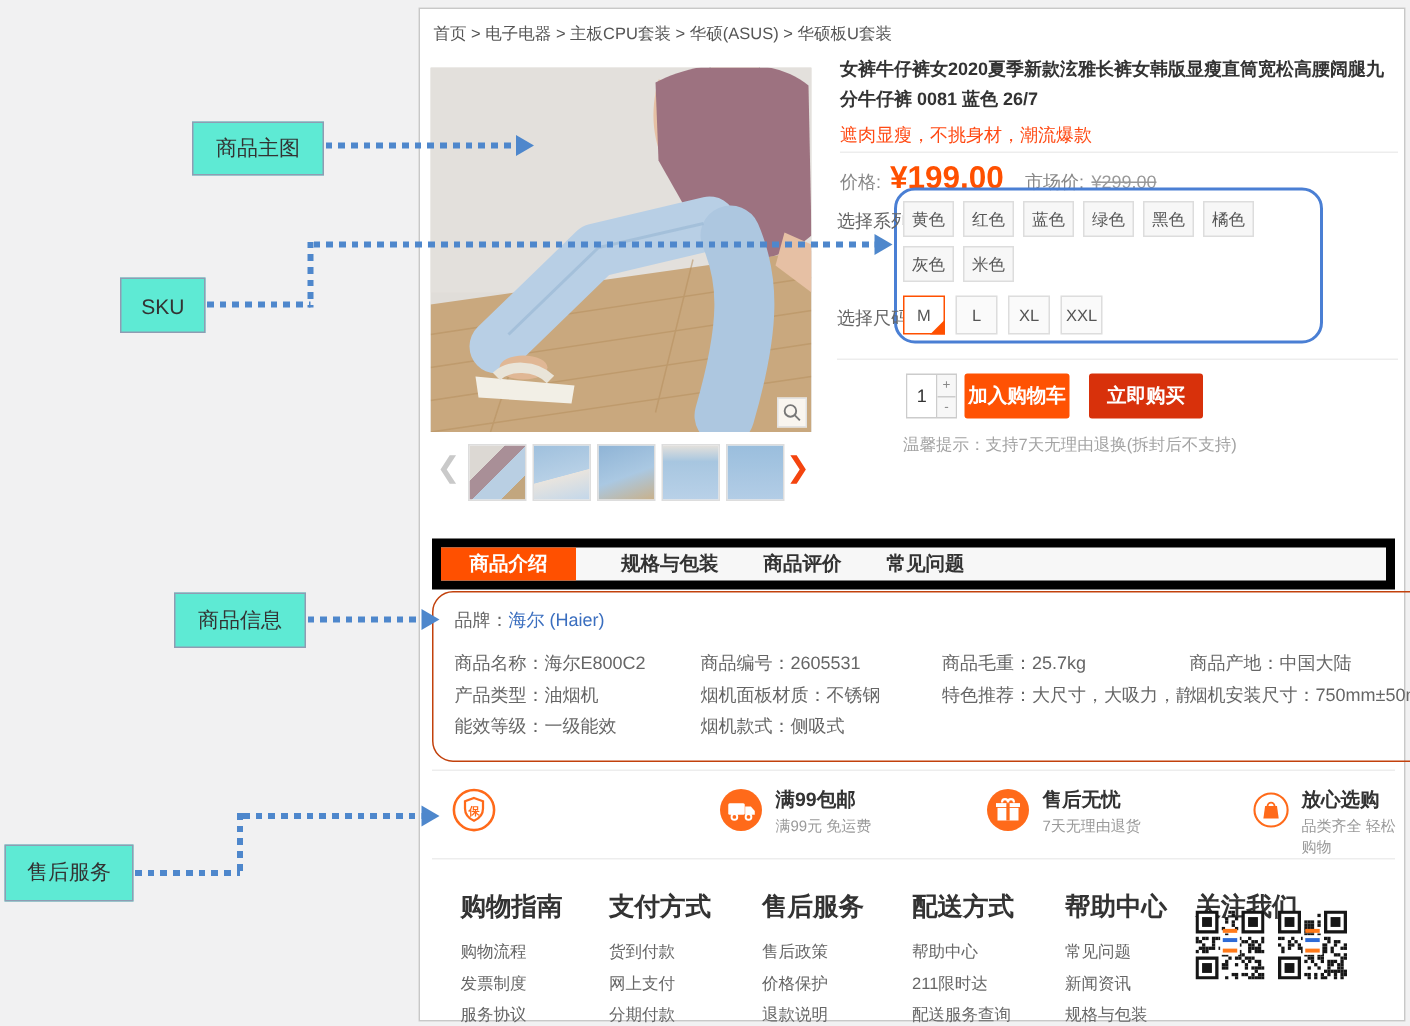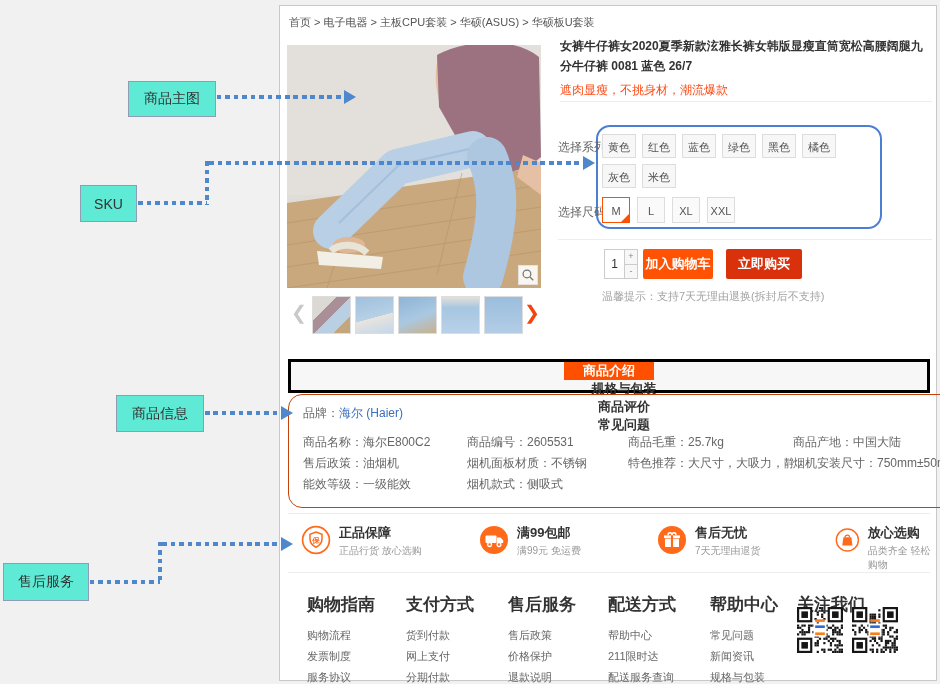--- a/index.html
+++ b/index.html
@@ -39,21 +39,21 @@
   .chip.sel::after{content:"✓";position:absolute;right:0;bottom:-7px;font-size:7px;color:#fff;z-index:2;}
   .qty{position:absolute;left:324px;top:243px;width:34px;height:30px;border:1px solid #ccc;box-sizing:border-box;background:#fff;display:flex;}
   .qty input{width:19px;border:none;text-align:center;font-size:12px;color:#333;outline:none;padding:0;font-family:inherit;}
   .qsteps{width:13px;display:flex;flex-direction:column;border-left:1px solid #ccc;}
   .qbtn{flex:1;font-size:9px;color:#888;text-align:center;line-height:13px;background:#f7f7f7;cursor:pointer;}
   .qbtn+.qbtn{border-top:1px solid #ccc;}
   .cart{position:absolute;left:363px;top:243px;width:70px;height:30px;background:#ff5203;color:#fff;font-size:13px;font-weight:bold;display:flex;align-items:center;justify-content:center;border-radius:2px;cursor:pointer;}
   .buy{position:absolute;left:446px;top:243px;width:76px;height:30px;background:#d8310b;color:#fff;font-size:13px;font-weight:bold;display:flex;align-items:center;justify-content:center;border-radius:2px;cursor:pointer;}
   .tip{position:absolute;left:322px;top:283px;font-size:11px;color:#a3a3a3;}
   
-  .tabbar{position:absolute;left:8px;top:353px;width:642px;height:34px;background:#f7f7f7;border:3px solid #000000;box-sizing:border-box;display:flex;align-items:center;flex-direction:column;}
+  .tabbar{position:absolute;left:8px;top:353px;width:642px;height:34px;background:#f7f7f7;border:6px solid #000000;box-sizing:border-box;display:flex;align-items:center;}
   .tab{font-size:13px;font-weight:bold;color:#333;margin-left:30px;cursor:pointer;}
   .tab.active{margin-left:0;height:100%;width:90px;background:#ff5000;color:#fff;display:flex;align-items:center;justify-content:center;}
   
   .infobox{position:absolute;left:8px;top:388px;width:735px;height:114px;border:1px solid #c2410c;border-radius:14px;box-sizing:border-box;}
   .brandline{position:absolute;left:14px;top:10px;font-size:12px;color:#666;}
   .brandlink{color:#3a6ebf;cursor:pointer;}
   .igrid{position:absolute;left:14px;top:37px;right:8px;display:grid;grid-template-columns:164px 161px 165px 1fr;}
   .ifield{font-size:12px;color:#666;line-height:21px;white-space:nowrap;overflow:hidden;}
   .more{position:absolute;right:16px;bottom:8px;font-size:12px;color:#14532d;font-weight:bold;cursor:pointer;}
   
@@ -125,20 +125,26 @@
       <div class="th th3" style="left:111px"></div>
       <div class="th th4" style="left:154px"></div>
       <div class="th th5" style="left:197px"></div>
       <div class="next">❯</div>
     </div>
 
     <div class="title">女裤牛仔裤女2020夏季新款泫雅长裤女韩版显瘦直筒宽松高腰阔腿九分牛仔裤 0081 蓝色 26/7</div>
     <div class="subtitle">遮肉显瘦，不挑身材，潮流爆款</div>
     <div class="hdiv" style="left:280px;top:95px;width:372px"></div>
 
+    <div class="pricerow">
+      <span class="plabel">价格:</span>
+      <span class="price">¥199.00</span>
+      <span class="mlabel">市场价:</span>
+      <span class="mprice">¥299.00</span>
+    </div>
 
     <div class="skubox"></div>
     <div class="sklabel" style="left:278px;top:133px">选择系列:</div>
     <div class="colorchips">
         <div class="chip">黄色</div>
         <div class="chip">红色</div>
         <div class="chip">蓝色</div>
         <div class="chip">绿色</div>
         <div class="chip">黑色</div>
         <div class="chip">橘色</div>
@@ -175,42 +181,38 @@
 
     <div class="infobox">
       <div class="brandline">
         <span>品牌：</span><span class="brandlink">海尔 (Haier)</span>
       </div>
       <div class="igrid">
           <div class="ifield">商品名称：海尔E800C2</div>
           <div class="ifield">商品编号：2605531</div>
           <div class="ifield">商品毛重：25.7kg</div>
           <div class="ifield">商品产地：中国大陆</div>
-          <div class="ifield">售后政策：油烟机</div>
+          <div class="ifield">产品类型：油烟机</div>
           <div class="ifield">烟机面板材质：不锈钢</div>
           <div class="ifield">特色推荐：大尺寸，大吸力，静音...</div>
           <div class="ifield">烟机安装尺寸：750mm±50mm（烟...</div>
           <div class="ifield">能效等级：一级能效</div>
           <div class="ifield">烟机款式：侧吸式</div>
         </div>
       <div class="more">更多参数&gt;&gt;</div>
     </div>
 
     <div class="hdiv" style="left:8px;top:507px;width:642px"></div>
 
     <div class="svc" style="left:21px">
       <svg width="30" height="30" viewBox="0 0 30 30">
         <circle cx="15" cy="15" r="13.4" fill="none" stroke="#ff6a1a" stroke-width="1.7"></circle>
         <path d="M15 7l6 2.2v4.8c0 4-2.4 6.6-6 8.2-3.6-1.6-6-4.2-6-8.2V9.2z" fill="none" stroke="#ff6a1a" stroke-width="1.5"></path>
         <text x="15" y="18" font-size="7.5" fill="#ff6a1a" text-anchor="middle" font-weight="bold">保</text>
       </svg>
-      <div>
-          <div class="t">正品保障</div>
-           <div class="s">正品行货 放心选购</div>
-        </div>
     </div>
 
     <div class="svc" style="left:199px">
       <svg width="30" height="30" viewBox="0 0 30 30">
         <circle cx="15" cy="15" r="14" fill="#ff6a1a"></circle>
         <rect x="6.5" y="10.5" width="11" height="7.6" rx="1" fill="#fff"></rect>
         <path d="M17.8 12.6h3.8l2.6 3v2.5h-6.4z" fill="#fff"></path>
         <circle cx="10.6" cy="19.6" r="1.9" fill="#ff6a1a" stroke="#fff" stroke-width="1.3"></circle>
         <circle cx="20" cy="19.6" r="1.9" fill="#ff6a1a" stroke="#fff" stroke-width="1.3"></circle>
       </svg>

